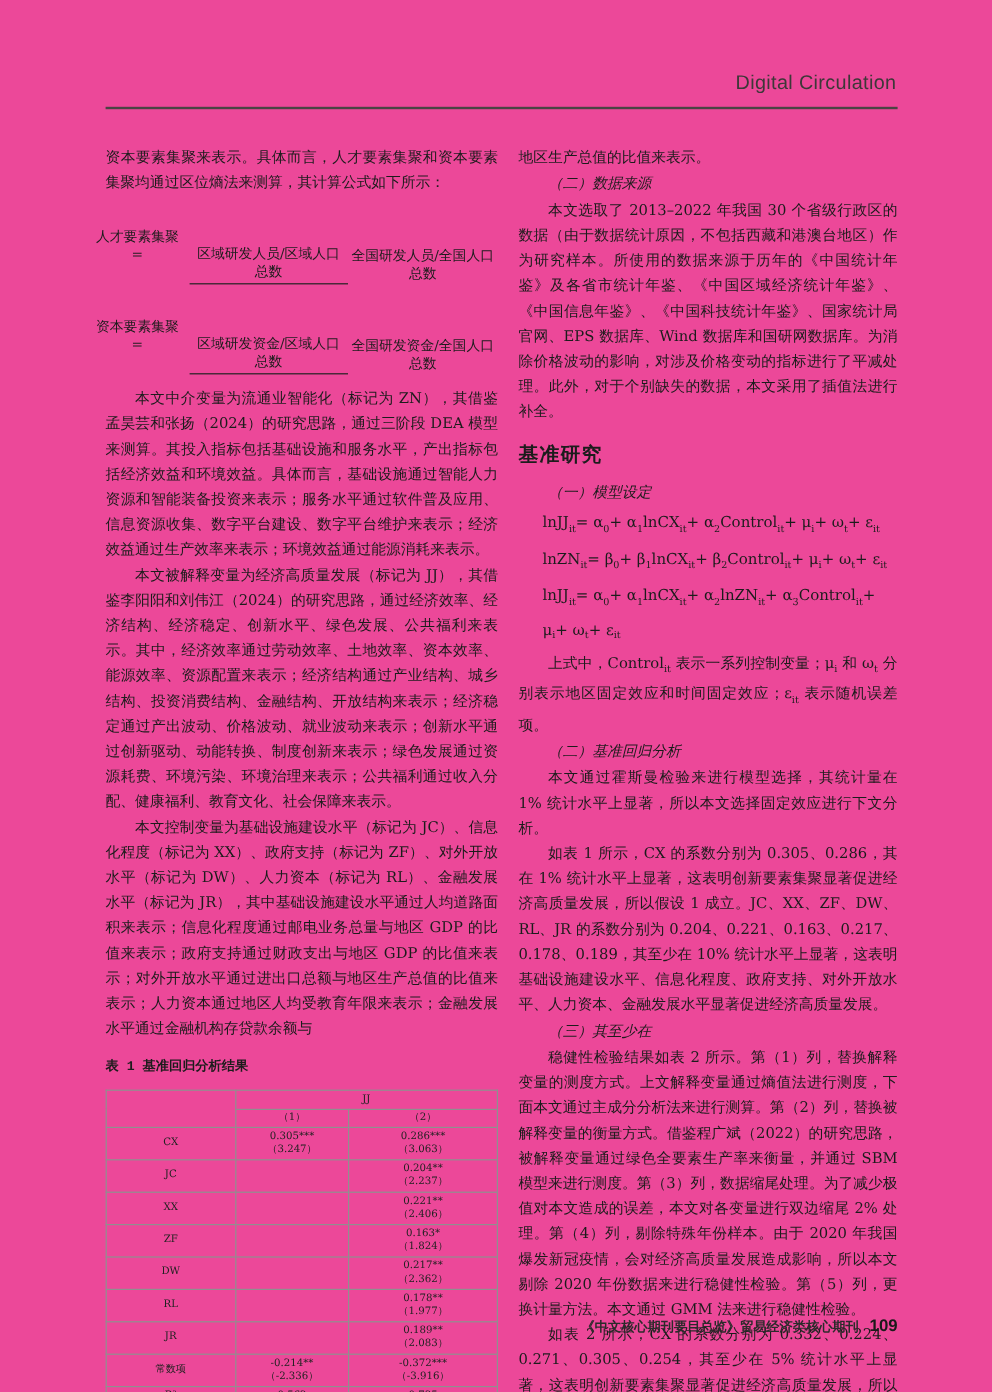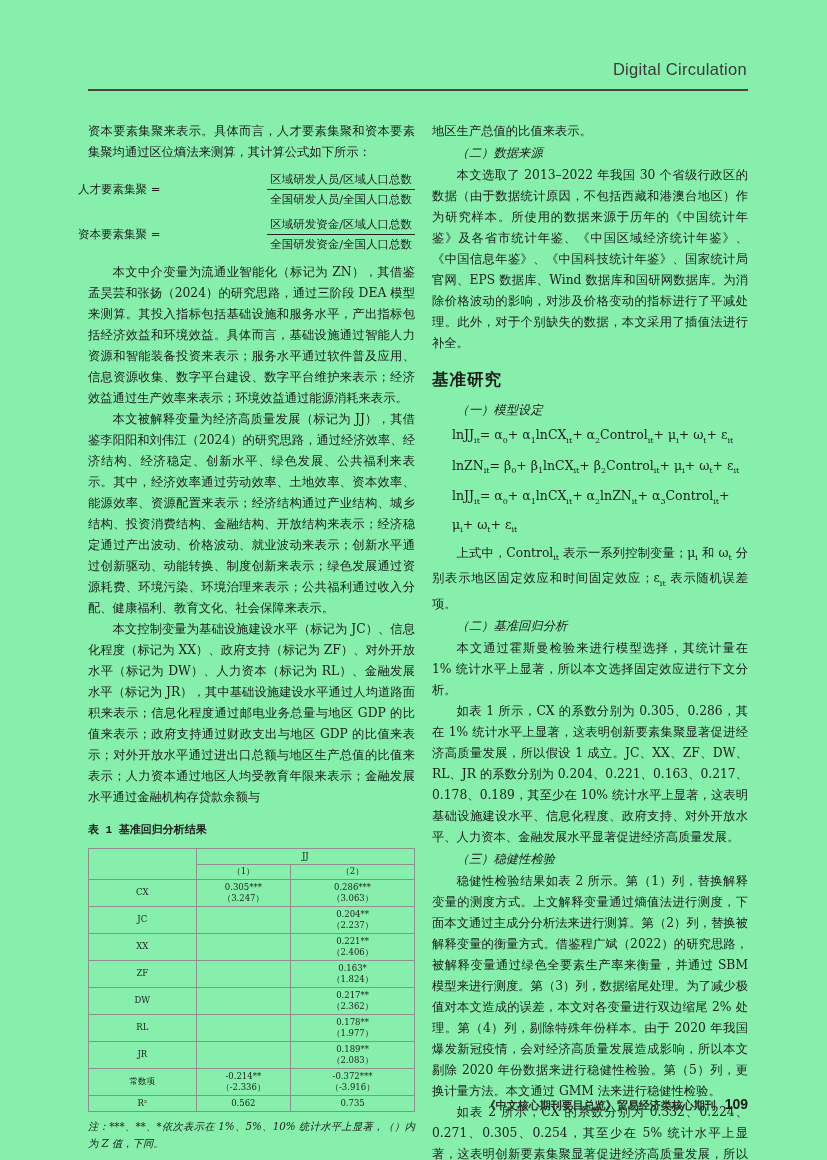--- a/index.html
+++ b/index.html
@@ -1,17 +1,17 @@
 <!DOCTYPE html>
 <html lang="zh"><head>
 <meta charset="utf-8">
 <style>
   html,body{margin:0;padding:0;background:#e8e8e8;}
   .page{
-    position:relative;width:827px;height:1160px;background:#86efac;
+    position:relative;width:827px;height:1160px;background:#ec4899;
     margin:0 auto;overflow:hidden;color:#1c1c1c;
     font-family:"DejaVu Serif","Liberation Serif",serif;
   }
   
   .journal-header{
     position:absolute;top:60px;right:80px;
     font-family:"Liberation Sans","DejaVu Sans",sans-serif;
     font-size:16.5px;color:#3d3838;letter-spacing:.3px;
   }
   .header-rule{
@@ -24,21 +24,21 @@
   p{margin:0;}
   .indent{text-indent:2em;}
   .subhead{
     text-indent:2em;font-style:italic;margin:1px 0;
   }
   
   .formula-row{
     display:flex;justify-content:space-between;align-items:center;
     gap:7px;margin:9px 0 10px -10px;font-size:11.5px;line-height:15px;text-align:center;
   }
-  .frac{display:inline-flex;flex-direction:column;}
+  .frac{display:inline-flex;flex-direction:row;margin-top:32px;}
   .frac .top{border-bottom:1px solid #222;padding:0 3px 2px 3px;}
   .frac .bot{padding-top:2px;}
   
   .section-title{
     font-family:"Liberation Sans","DejaVu Sans",sans-serif;font-weight:bold;
     font-size:16.5px;letter-spacing:1px;margin:15px 0 10px 0;text-indent:0;
   }
   
   .equation{margin:2px 0 2px 1.6em;font-size:12.5px;line-height:23px;text-align:left;}
   sub{font-size:8px;margin-top:40px;}
@@ -222,21 +222,21 @@
     <p class="subhead">（一）模型设定</p>
     <p class="equation">lnJJ<sub>it</sub>= α<sub>0</sub>+ α<sub>1</sub>lnCX<sub>it</sub>+ α<sub>2</sub>Control<sub>it</sub>+ μ<sub>i</sub>+ ω<sub>t</sub>+ ε<sub>it</sub></p>
     <p class="equation">lnZN<sub>it</sub>= β<sub>0</sub>+ β<sub>1</sub>lnCX<sub>it</sub>+ β<sub>2</sub>Control<sub>it</sub>+ μ<sub>i</sub>+ ω<sub>t</sub>+ ε<sub>it</sub></p>
     <p class="equation">lnJJ<sub>it</sub>= α<sub>0</sub>+ α<sub>1</sub>lnCX<sub>it</sub>+ α<sub>2</sub>lnZN<sub>it</sub>+ α<sub>3</sub>Control<sub>it</sub>+ μ<sub>i</sub>+ ω<sub>t</sub>+ ε<sub>it</sub></p>
     <p class="indent">上式中，Control<sub>it</sub> 表示一系列控制变量；μ<sub>i</sub> 和 ω<sub>t</sub> 分别表示地区固定效应和时间固定效应；ε<sub>it</sub> 表示随机误差项。</p>
 
     <p class="subhead">（二）基准回归分析</p>
     <p class="indent">本文通过霍斯曼检验来进行模型选择，其统计量在 1% 统计水平上显著，所以本文选择固定效应进行下文分析。</p>
     <p class="indent">如表 1 所示，CX 的系数分别为 0.305、0.286，其在 1% 统计水平上显著，这表明创新要素集聚显著促进经济高质量发展，所以假设 1 成立。JC、XX、ZF、DW、RL、JR 的系数分别为 0.204、0.221、0.163、0.217、0.178、0.189，其至少在 10% 统计水平上显著，这表明基础设施建设水平、信息化程度、政府支持、对外开放水平、人力资本、金融发展水平显著促进经济高质量发展。</p>
 
-    <p class="subhead">（三）稳健性检验</p>
+    <p class="subhead">（三）其至少在</p>
     <p class="indent">稳健性检验结果如表 2 所示。第（1）列，替换解释变量的测度方式。上文解释变量通过熵值法进行测度，下面本文通过主成分分析法来进行测算。第（2）列，替换被解释变量的衡量方式。借鉴程广斌（2022）的研究思路，被解释变量通过绿色全要素生产率来衡量，并通过 SBM 模型来进行测度。第（3）列，数据缩尾处理。为了减少极值对本文造成的误差，本文对各变量进行双边缩尾 2% 处理。第（4）列，剔除特殊年份样本。由于 2020 年我国爆发新冠疫情，会对经济高质量发展造成影响，所以本文剔除 2020 年份数据来进行稳健性检验。第（5）列，更换计量方法。本文通过 GMM 法来进行稳健性检验。</p>
     <p class="indent">如表 2 所示，CX 的系数分别为 0.332、0.224、0.271、0.305、0.254，其至少在 5% 统计水平上显著，这表明创新要素集聚显著促进经济高质量发展，所以上文研究具有</p>
   </div>
 
   <div class="page-footer">
     <span class="footer-journal">《中文核心期刊要目总览》贸易经济类核心期刊</span>
     <span class="footer-page-num">109</span>
   </div>
 
 </div>

